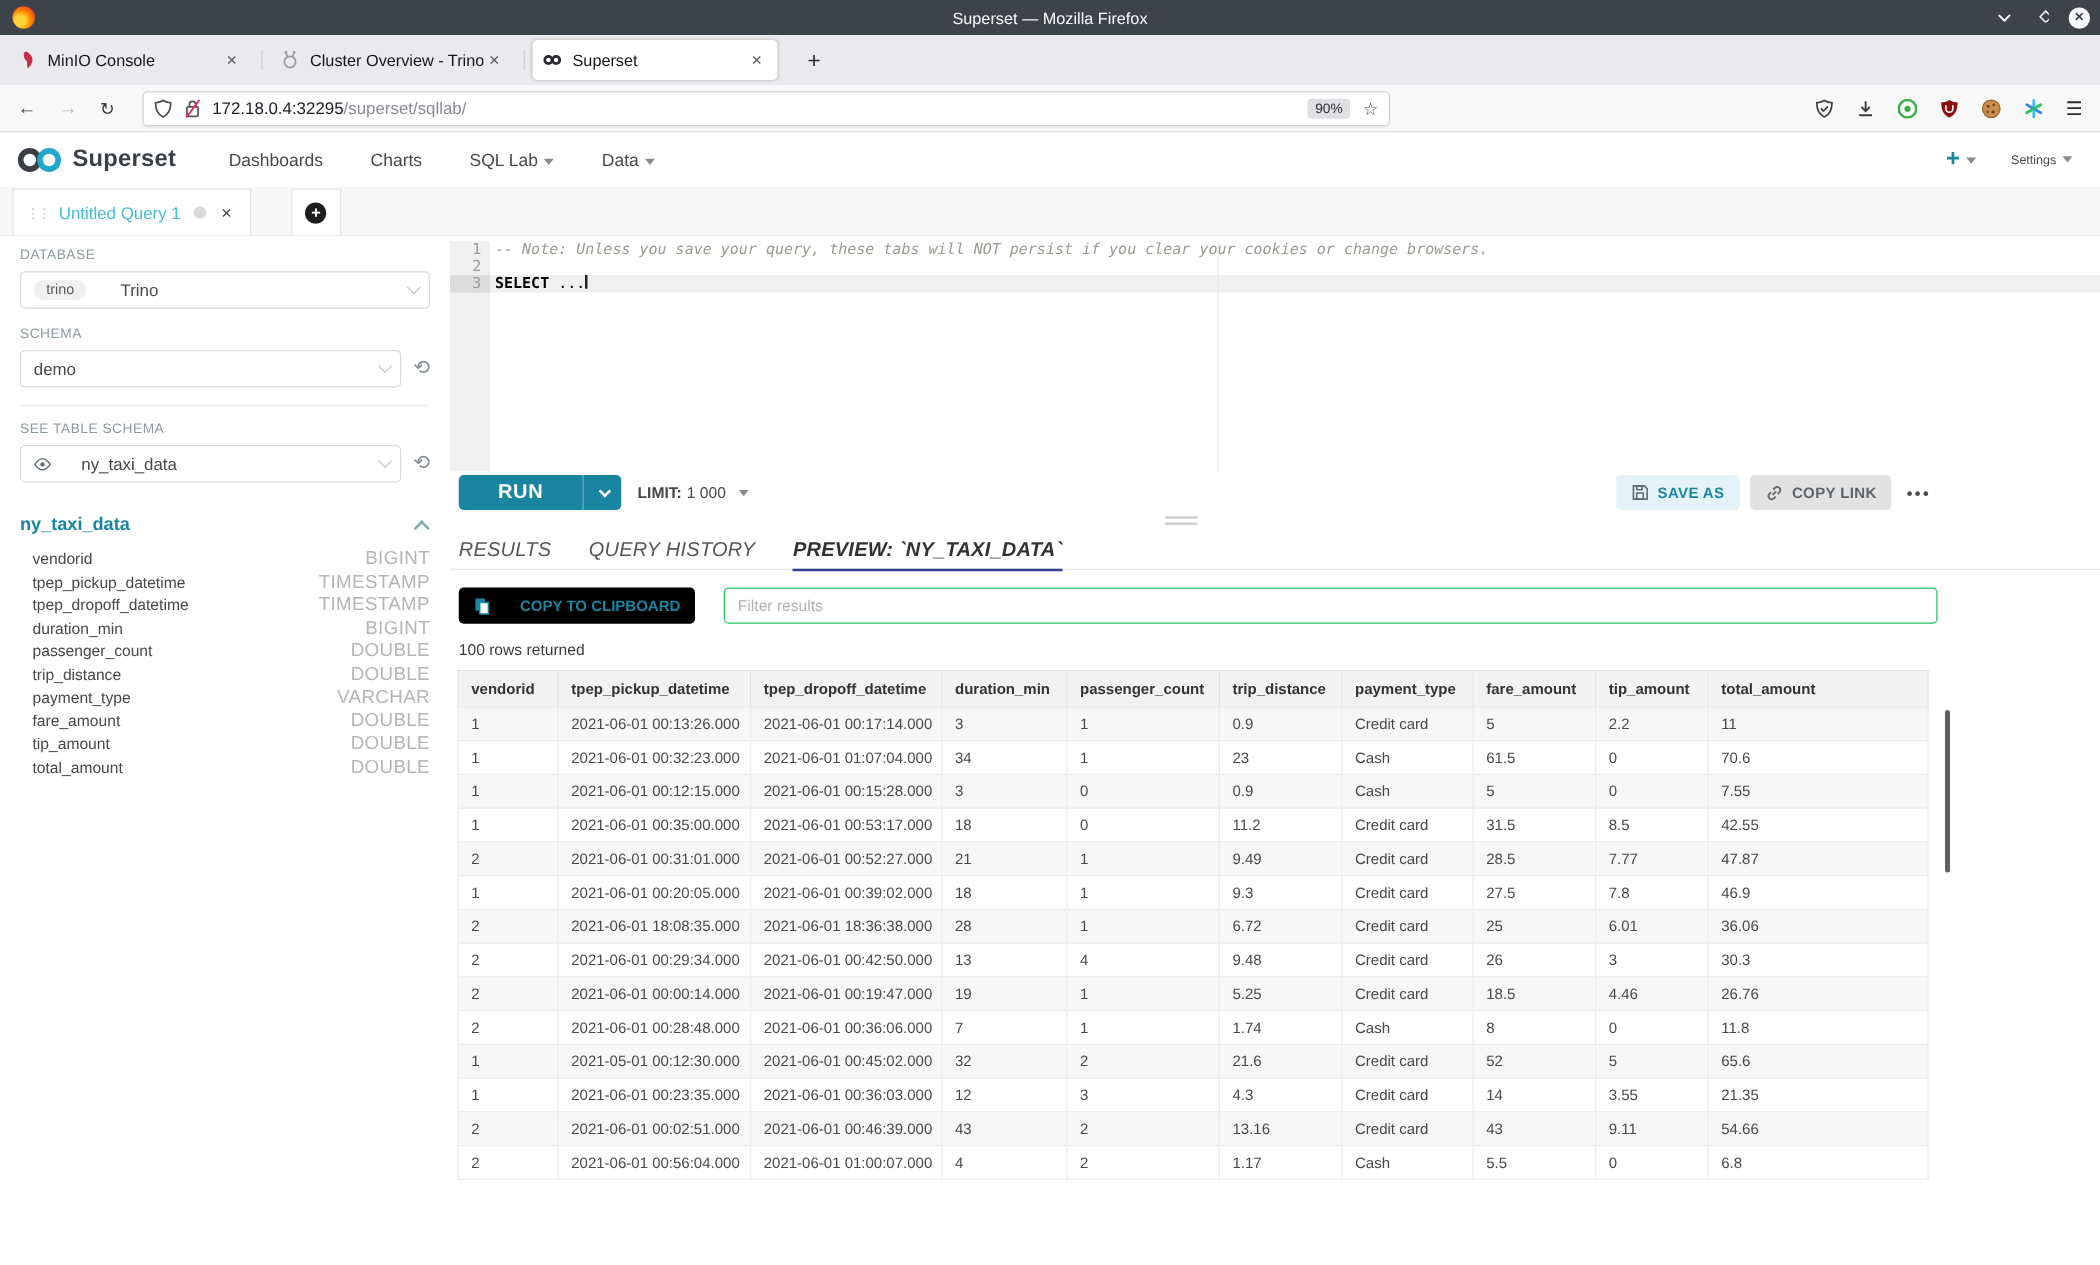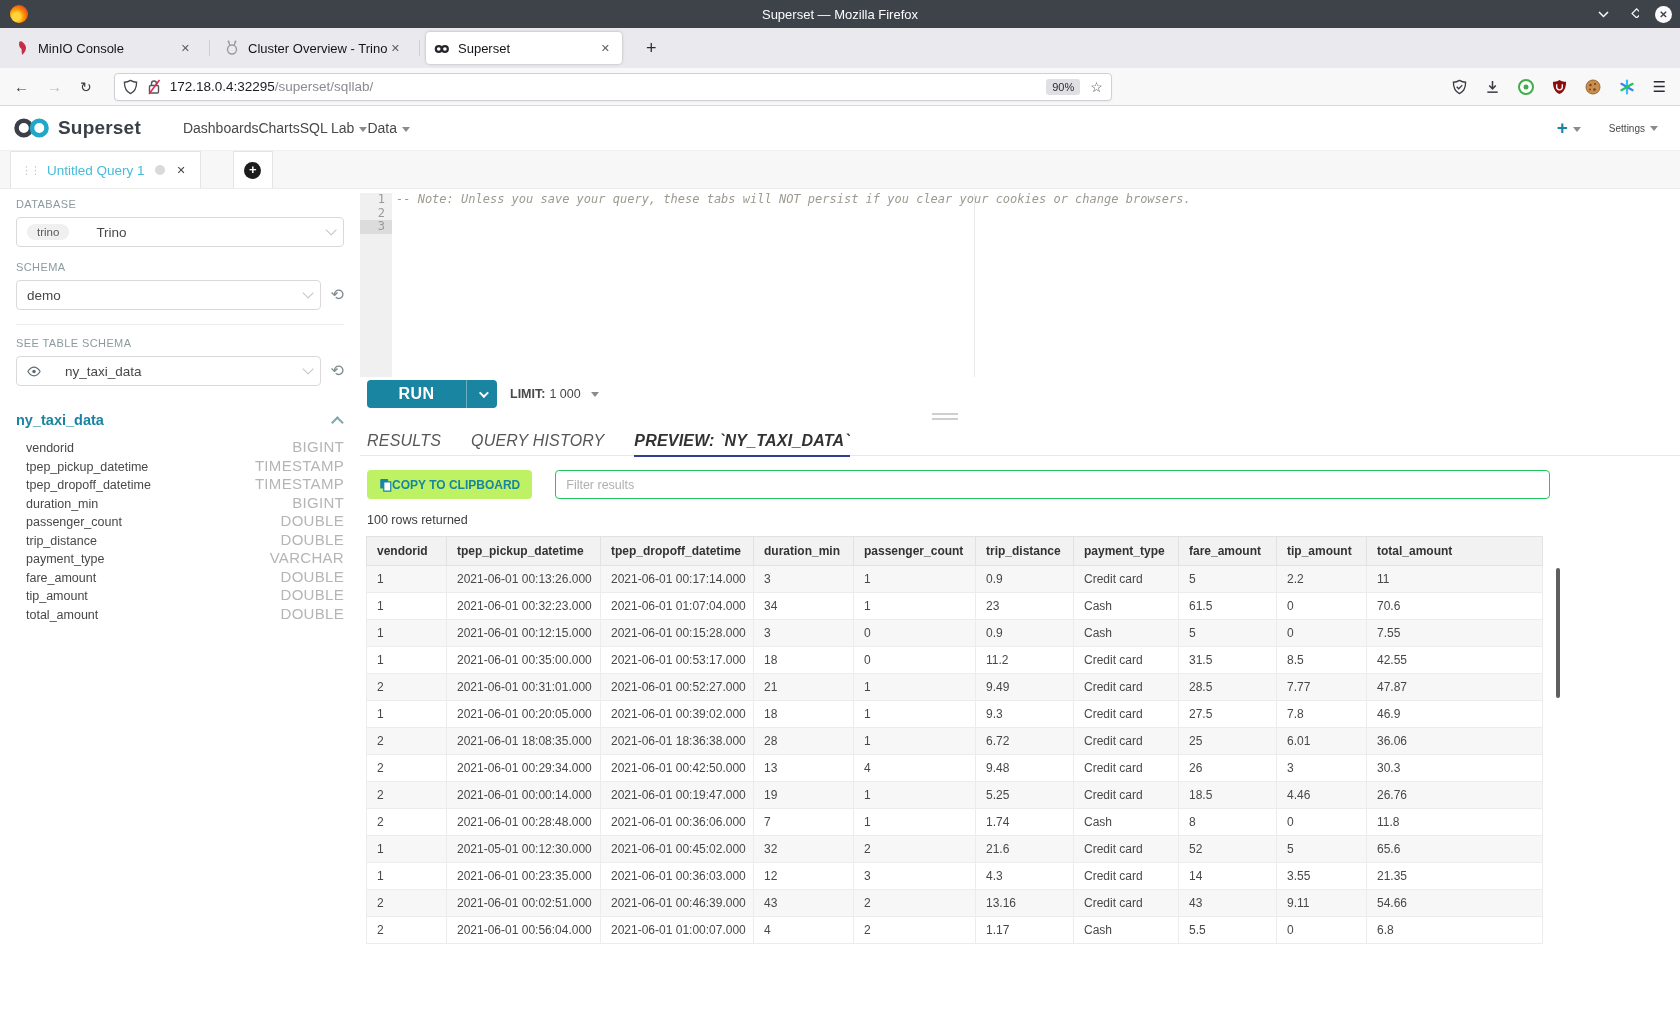--- a/index.html
+++ b/index.html
@@ -46,21 +46,21 @@
   .url-host { color:#1c1b22; } .url-path { color:#8a8a93; }
   .zoom-pill { background:#e0e0e4; border-radius:3px; color:#2b2a33; font-size:11px; padding:2px 6px; margin-right:10px; }
   .star { color:#4a4a52; font-size:14px; }
   .ext-icons { margin-left:auto; display:flex; align-items:center; gap:18px; margin-right:14px; }
   .hamburger { font-size:15px; color:#2b2a33; }
 
   
   .ssnavbar { position:absolute; top:106px; left:0; width:100%; height:45px; background:#fff; display:flex; align-items:center; border-bottom:1px solid #f0f0f0; }
   .ss-brand { display:flex; align-items:center; margin-left:12px; }
   .ss-brand-text { font-size:19px; font-weight:bold; color:#3b4048; margin-left:6px; letter-spacing:.2px; }
-  .ss-menu { display:flex; align-items:center; margin-left:42px; }
+  .ss-menu { display:flex; align-items:center; margin-left:42px; gap:38px; }
   .ss-menu-item { font-size:14px; color:#484848; }
   .caret { display:inline-block; margin-left:5px; width:0; height:0; border-left:4px solid transparent; border-right:4px solid transparent; border-top:5px solid #8b8b8b; vertical-align:middle; }
   .ss-right { margin-left:auto; display:flex; align-items:center; gap:28px; margin-right:22px; }
   .ss-plus { color:var(--accent); font-size:19px; font-weight:bold; }
   .ss-settings { font-size:10px; color:#484848; }
 
   
   .querytabs { position:absolute; top:151px; left:0; width:100%; height:38px; background:#f7f7f7; border-bottom:1px solid #ededed; display:flex; align-items:flex-end; padding-left:10px; }
   .qtab { height:37px; background:#fff; border:1px solid #e4e4e4; border-bottom:none; display:flex; align-items:center; padding:0 14px 0 10px; }
   .drag-dots { color:#c3c3c3; font-size:11px; letter-spacing:-2px; margin-right:8px; }
@@ -125,21 +125,21 @@
   .drag-handle { position:absolute; left:572px; top:224px; width:26px; height:7px; border-top:2px solid #cfcfcf; border-bottom:2px solid #cfcfcf; }
 
   
   .res-tabs { position:absolute; left:0; top:237px; width:1320px; height:30px; border-bottom:1px solid #e8e8e8; display:flex; align-items:center; padding-left:7px; }
   .res-tab { font-size:16px; color:#565656; margin-right:30px; letter-spacing:.2px; height:30px; display:flex; align-items:center; position:relative;font-style:italic; }
   .res-tab.active { color:#323232; font-weight:bold; }
   .res-tab.active:after { content:""; position:absolute; left:0; right:0; bottom:-1px; height:2px; background:var(--underline); }
 
   
   .actions-row { position:absolute; left:7px; top:281px; width:1183px; height:29px; display:flex; align-items:center; }
-  .copy-clip { height:29px; background:#bef264; color:var(--accent); display:flex; align-items:center; gap:0; padding:0 12px; border-radius:4px; font-size:12px; font-weight:bold; }
+  .copy-clip { height:29px; background:#000000; color:var(--accent); display:flex; align-items:center; gap:24px; padding:0 12px; border-radius:4px; font-size:12px; font-weight:bold; }
   .filter-input { margin-left:23px; flex:1; height:29px; border:1px solid #22c55e; border-radius:4px; font-size:12.5px; padding:0 10px; color:#484848; font-family:"Liberation Sans",sans-serif; }
   .filter-input::placeholder { color:#b0b0b0; }
 
   .rowcount { position:absolute; left:7px; top:324px; font-size:12.5px; color:#3c3c3c; }
 
   
   .res-table { position:absolute; left:6px; top:347px; width:1176px; border-collapse:collapse; table-layout:fixed; font-size:12px; color:#484848; }
   .res-table th { background:#f2f2f2; font-weight:bold; color:#333; text-align:left; padding:7px 10px; border:1px solid #e2e2e2; height:28px; white-space:nowrap; overflow:hidden; }
   .res-table td { padding:6px 10px; border:1px solid #ececec; height:27px; white-space:nowrap; overflow:hidden; }
   .res-table tr.odd td { background:#f7f7f7; }
@@ -379,32 +379,52 @@
       <div class="editor">
         <div class="gutter" id="gutter">
             <div>1</div>
             <div>2</div>
             <div class="active">3</div>
           </div>
         <div class="code">
           <div class="print-margin"></div>
           <div class="code-line"><span class="comment">-- Note: Unless you save your query, these tabs will NOT persist if you clear your cookies or change browsers.</span></div>
           <div class="code-line"></div>
+          <div class="code-line active"><span class="kw">SELECT</span><span class="code-tail"> ...</span><span class="cursor"></span></div>
         </div>
       </div>
 
       <div class="sql-toolbar">
         <div class="run-btn">
           <span class="run-main">RUN</span>
           <span class="run-caret">
               <span></span>
             </span>
         </div>
         <span class="limit"><span>LIMIT:</span><span class="limit-val">1 000</span></span>
         <span class="caret limit-caret"></span>
+        <div class="toolbar-right">
+          <div class="btn-soft save-as">
+            <svg width="14" height="14" viewBox="0 0 16 16">
+                <path d="M2 2 h10 l2.5 2.5 V14 H2 Z" fill="none" stroke="#5f6b70" stroke-width="1.5"></path>
+                <rect x="5" y="8.5" width="6" height="5.5" fill="none" stroke="#5f6b70" stroke-width="1.4"></rect>
+                <rect x="5" y="2" width="5" height="3.4" fill="none" stroke="#5f6b70" stroke-width="1.4"></rect>
+              </svg>
+            <span>SAVE AS</span>
+          </div>
+          <div class="btn-soft copy-link">
+            <svg width="15" height="15" viewBox="0 0 16 16">
+                <path d="M6.5 9.5 L9.5 6.5" stroke="#5c656b" stroke-width="1.5" fill="none"></path>
+                <path d="M7 5 l1.6-1.6 a2.7 2.7 0 0 1 3.8 3.8 L10.8 8.8" stroke="#5c656b" stroke-width="1.5" fill="none"></path>
+                <path d="M9 11 l-1.6 1.6 a2.7 2.7 0 0 1 -3.8-3.8 L5.2 7.2" stroke="#5c656b" stroke-width="1.5" fill="none"></path>
+              </svg>
+            <span>COPY LINK</span>
+          </div>
+          <span class="dots-btn">•••</span>
+        </div>
       </div>
 
       <div class="drag-handle"></div>
 
       <div class="res-tabs" id="res-tabs">
           <div class="res-tab">RESULTS</div>
           <div class="res-tab">QUERY HISTORY</div>
           <div class="res-tab active">PREVIEW: `NY_TAXI_DATA`</div>
         </div>
 

